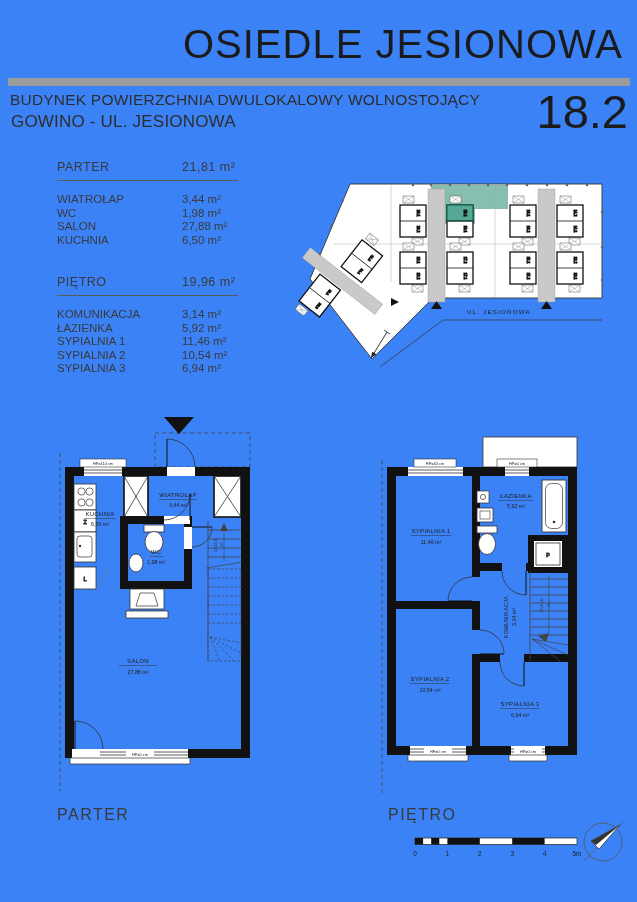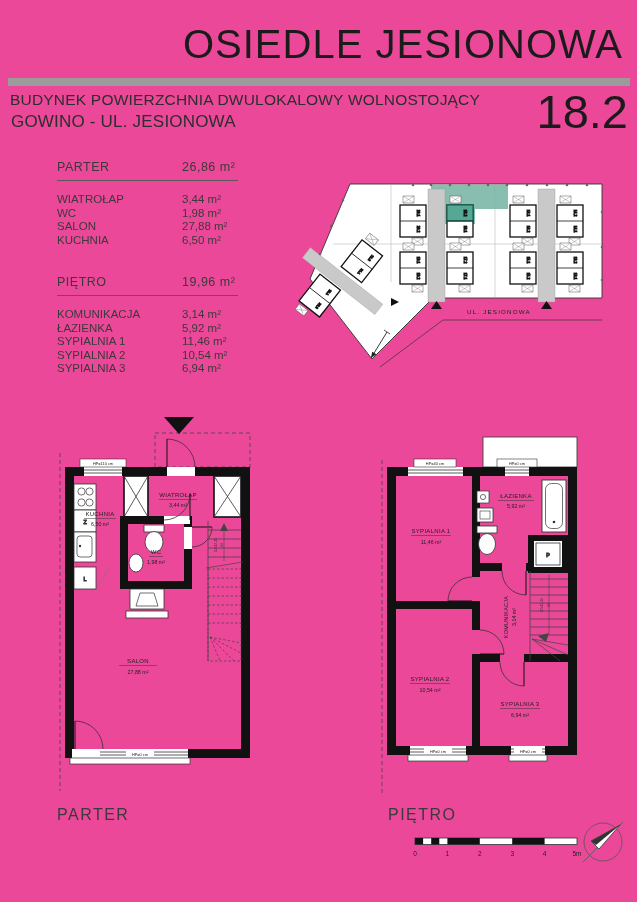--- a/index.html
+++ b/index.html
@@ -1,16 +1,16 @@
 <!DOCTYPE html>
 <html><head>
 <meta charset="utf-8">
 <style>
   html,body { margin:0; padding:0; background:#ffffff; }
-  .page { position:relative; width:637px; height:902px; background:#ec4899;
+  .page { position:relative; width:637px; height:902px; background:#3b82f6;
           font-family:"Liberation Sans","DejaVu Sans",sans-serif; color:#222; overflow:hidden; }
   .abs { position:absolute; }
   .title { top:22px; right:14px; font-size:40px; font-weight:300; letter-spacing:1px; color:#1b1b1b; }
   .graybar { left:8px; right:7px; top:78px; height:8px; background:#9b9b9b; }
   .sub1 { left:10px; top:91px;  font-size:15.5px; color:#2d2d2d; letter-spacing:0.2px; }
   .sub2 { left:11px; top:112px; font-size:17px; color:#2d2d2d; letter-spacing:0.2px; }
   .sub3 { left:10px; top:134px; font-size:11.5px; color:#2d2d2d; }
   .unit-number { right:9px; top:84px; font-size:47px; font-weight:300; color:#1b1b1b; }
   .legend { left:57px; width:181px; font-size:11.5px; color:#3a3a3a; }
   .legend-parter { top:160px; }
@@ -40,21 +40,21 @@
 
   <div class="abs title">OSIEDLE JESIONOWA</div>
   <div class="abs graybar"></div>
   <div class="abs sub1">BUDYNEK POWIERZCHNIA DWULOKALOWY WOLNOSTOJĄCY</div>
   <div class="abs sub2">GOWINO - UL. JESIONOWA</div>
   <div class="abs unit-number">18.2</div>
 
   <div class="abs legend legend-parter">
     <div class="legend-header">
       <span>PARTER</span>
-      <span class="val">26,86 m²</span>
+      <span class="val">21,81 m²</span>
     </div>
     <div class="legend-rows">
       <div class="legend-row">
         <span>WIATROŁAP</span>
         <span class="val">3,44 m²</span>
       </div>
       <div class="legend-row">
         <span>WC</span>
         <span class="val">1,98 m²</span>
       </div>

